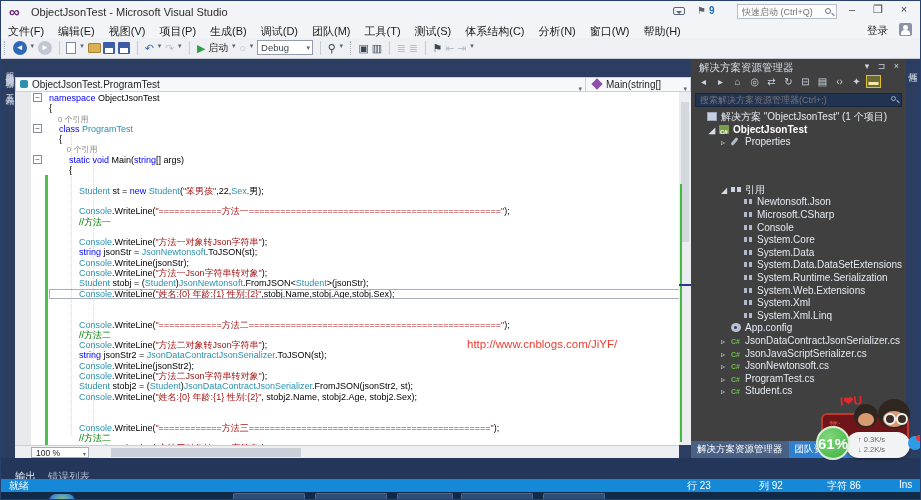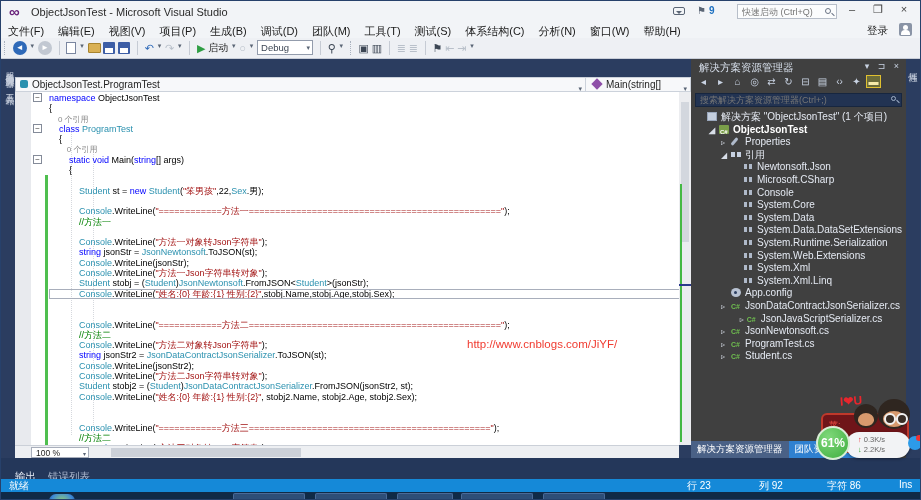--- a/index.html
+++ b/index.html
@@ -139,21 +139,21 @@
   #head1:after{content:"";position:absolute;left:4px;top:9px;width:16px;height:13px;border-radius:50% 50% 45% 45%;background:#D89A6E;}
   #head2{left:62px;top:5px;width:32px;height:30px;}
   #head2:after{content:"";position:absolute;left:5px;top:12px;width:22px;height:16px;border-radius:50%;background:#D89A6E;}
   #glasses{position:absolute;left:68px;top:19px;width:22px;height:8px;z-index:22;}
   #glasses:before,#glasses:after{content:"";position:absolute;top:0;width:8px;height:8px;border:2px solid #F2F2F2;border-radius:50%;background:#3A2E26;}
   #glasses:before{left:0;} #glasses:after{left:12px;}
   #pill{position:absolute;left:30px;top:38px;width:64px;height:26px;background:#F2F3F5;border-radius:13px;box-shadow:0 1px 3px rgba(0,0,0,.4);}
   .spd{position:absolute;left:12px;font-size:7.5px;color:#666;}
   .spd .arr-up{color:#E8262D;} .spd .arr-dn{color:#27A327;}
   #spd-up{top:3px;} #spd-dn{top:13px;}
-  #pct{position:absolute;left:0px;top:32px;width:34px;height:34px;border-radius:50%;background:radial-gradient(circle at 35% 30%, #7FD87A, #3FAE3F);border:2px solid #D9EED6;color:#fff;font-weight:bold;font-size:12px;text-align:center;line-height:31px;}
+  #pct{position:absolute;left:0px;top:32px;width:34px;height:34px;border-radius:50%;background:radial-gradient(circle at 35% 30%, #7FD87A, #3FAE3F);border:2px solid #D9EED6;color:#fff;font-weight:bold;font-size:15px;text-align:center;line-height:31px;}
   #bluedot{position:absolute;left:92px;top:42px;width:14px;height:14px;border-radius:50%;background:#2D9BE8;}
   #bluedot:after{content:"";position:absolute;right:0px;top:-1px;width:6px;height:6px;border-radius:50%;background:#E33;}
 </style>
 </head>
 <body>
 
 <div id="vs">
 
   <div id="titlebar">
     <span id="vslogo">∞</span>
@@ -256,34 +256,34 @@
   <div id="sepanel">
     <span id="se-title">解决方案资源管理器</span>
     <span id="se-titlebtns">▾ ⊐ ×</span>
     <div id="se-toolbar"><span class="si">◂</span><span class="si">▸</span><span class="si">⌂</span><span class="si">◎</span><span class="si">⇄</span><span class="si">↻</span><span class="si">⊟</span><span class="si">▤</span><span class="si">‹›</span><span class="si">✦</span><span class="si hl">▬</span></div>
     <input id="se-search" placeholder="搜索解决方案资源管理器(Ctrl+;)" style="">
     <span id="se-lens"></span>
     <div id="se-tree">
         <div class="trow" style="padding-left: 6px;"><span class="exp"> </span><span class="tic tic-solution"></span><span>解决方案 "ObjectJsonTest" (1 个项目)</span></div>
         <div class="trow bold" style="padding-left: 18px;"><span class="exp">◢</span><span class="tic tic-project"></span><span>ObjectJsonTest</span></div>
         <div class="trow" style="padding-left: 30px;"><span class="exp">▹</span><span class="tic tic-wrench"></span><span>Properties</span></div>
-        <div class="trow" style="padding-left: 30px;"><span class="exp">◢</span><span class="tic tic-ref"></span><span>引用</span></div>
+        <div class="trow" style="padding-left: 30px; margin-top: 35px;"><span class="exp">◢</span><span class="tic tic-ref"></span><span>引用</span></div>
         <div class="trow" style="padding-left: 42px;"><span class="exp"> </span><span class="tic tic-asm"></span><span>Newtonsoft.Json</span></div>
         <div class="trow" style="padding-left: 42px;"><span class="exp"> </span><span class="tic tic-asm"></span><span>Microsoft.CSharp</span></div>
         <div class="trow" style="padding-left: 42px;"><span class="exp"> </span><span class="tic tic-asm"></span><span>Console</span></div>
         <div class="trow" style="padding-left: 42px;"><span class="exp"> </span><span class="tic tic-asm"></span><span>System.Core</span></div>
         <div class="trow" style="padding-left: 42px;"><span class="exp"> </span><span class="tic tic-asm"></span><span>System.Data</span></div>
         <div class="trow" style="padding-left: 42px;"><span class="exp"> </span><span class="tic tic-asm"></span><span>System.Data.DataSetExtensions</span></div>
         <div class="trow" style="padding-left: 42px;"><span class="exp"> </span><span class="tic tic-asm"></span><span>System.Runtime.Serialization</span></div>
         <div class="trow" style="padding-left: 42px;"><span class="exp"> </span><span class="tic tic-asm"></span><span>System.Web.Extensions</span></div>
         <div class="trow" style="padding-left: 42px;"><span class="exp"> </span><span class="tic tic-asm"></span><span>System.Xml</span></div>
         <div class="trow" style="padding-left: 42px;"><span class="exp"> </span><span class="tic tic-asm"></span><span>System.Xml.Linq</span></div>
         <div class="trow" style="padding-left: 30px;"><span class="exp"> </span><span class="tic tic-config"></span><span>App.config</span></div>
         <div class="trow" style="padding-left: 30px;"><span class="exp">▹</span><span class="tic tic-cs"></span><span>JsonDataContractJsonSerializer.cs</span></div>
-        <div class="trow" style="padding-left: 22px; text-align: center;"><span class="exp">▹</span><span class="tic tic-cs"></span><span>JsonJavaScriptSerializer.cs</span></div>
+        <div class="trow" style="padding-left: 30px;"><span class="exp">▹</span><span class="tic tic-cs"></span><span>JsonJavaScriptSerializer.cs</span></div>
         <div class="trow" style="padding-left: 30px;"><span class="exp">▹</span><span class="tic tic-cs"></span><span>JsonNewtonsoft.cs</span></div>
         <div class="trow" style="padding-left: 30px;"><span class="exp">▹</span><span class="tic tic-cs"></span><span>ProgramTest.cs</span></div>
         <div class="trow" style="padding-left: 30px;"><span class="exp">▹</span><span class="tic tic-cs"></span><span>Student.cs</span></div>
       </div>
     <div id="se-tabs"><span class="setab active">解决方案资源管理器</span><span class="setab team">团队资源管理器</span></div>
   </div>
 
   <div id="botpanel"><span class="bt">输出</span><span class="bt">错误列表</span></div>
 
   <div id="statusbar">

